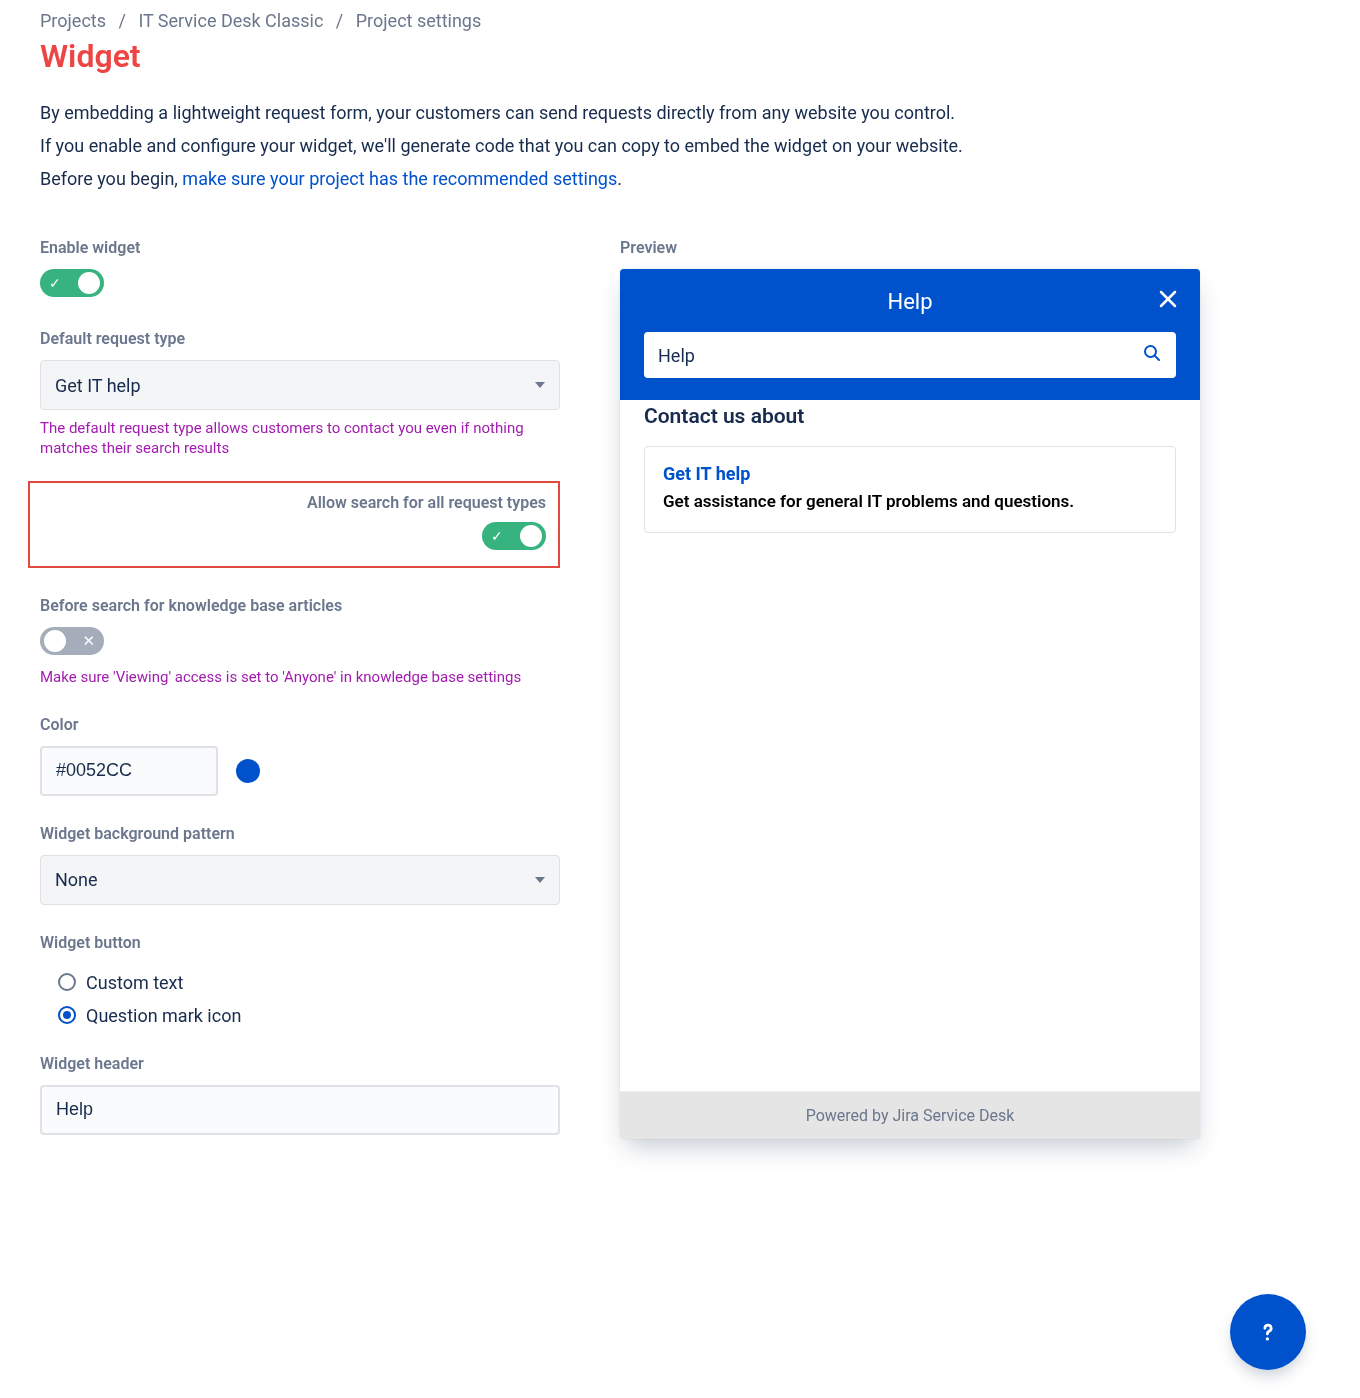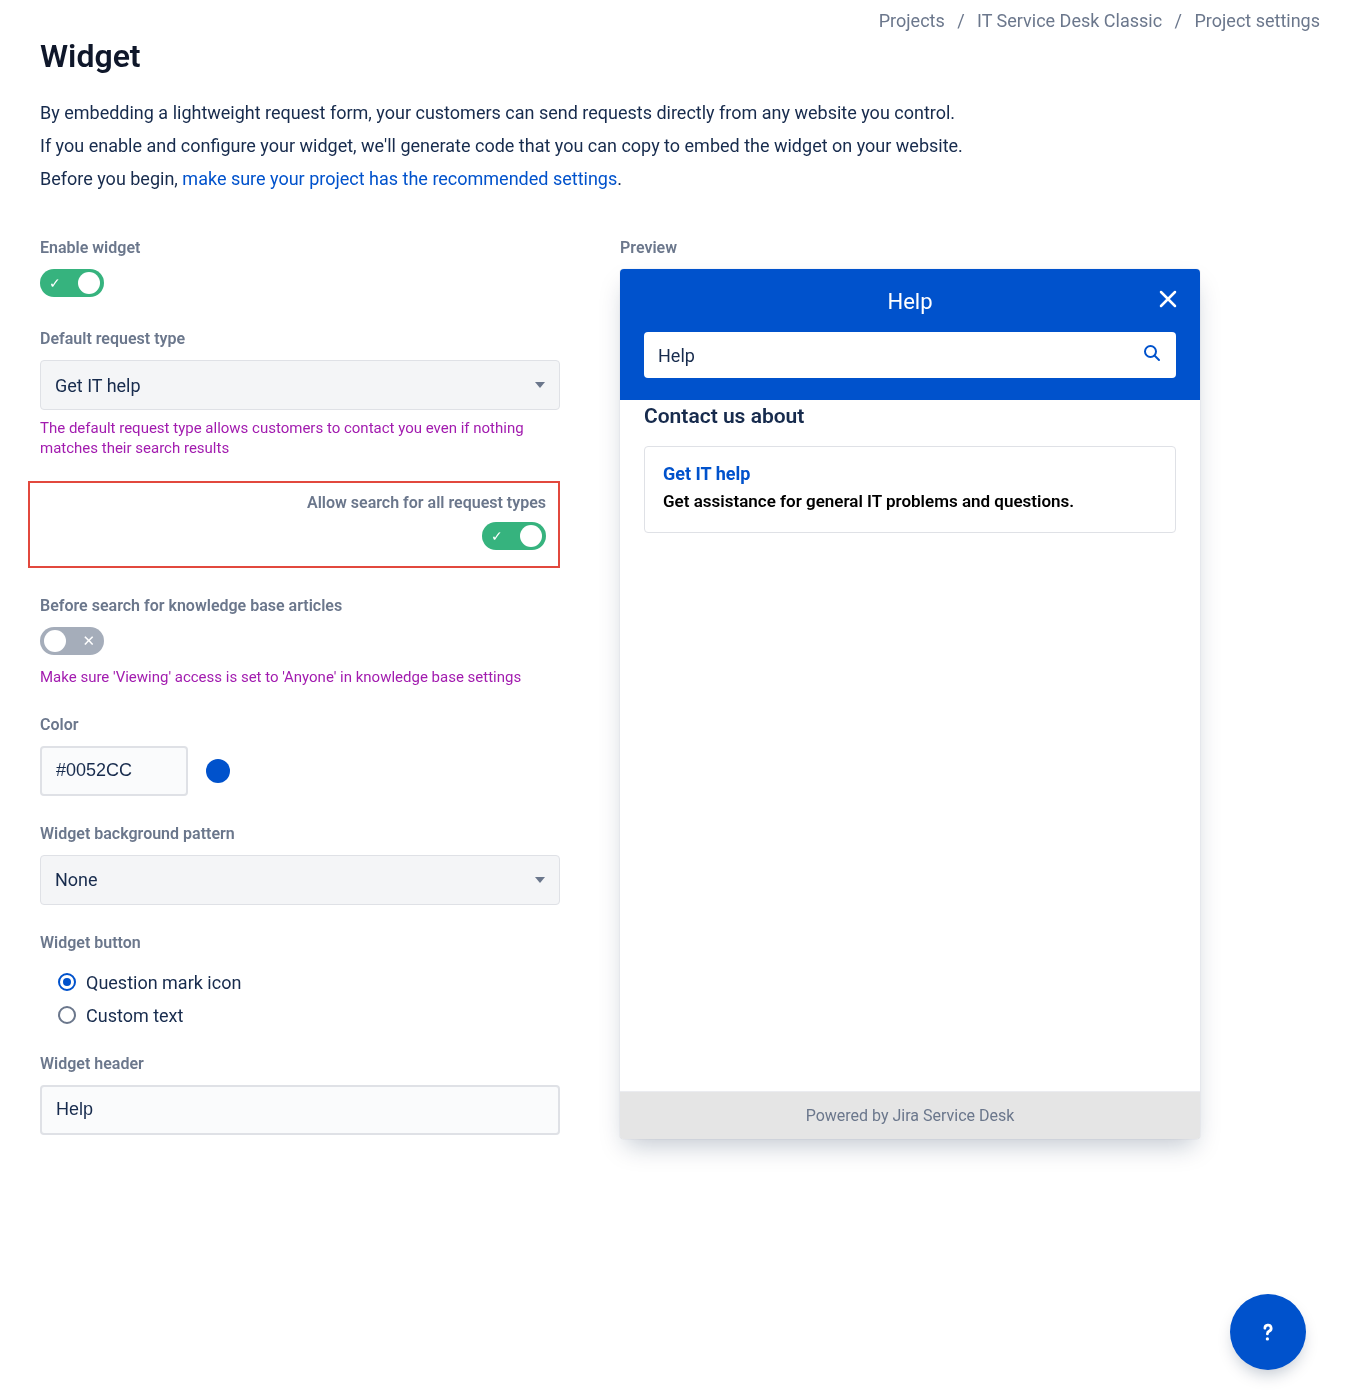--- a/index.html
+++ b/index.html
@@ -4,24 +4,24 @@
 <style>
   * { box-sizing: border-box; }
   body {
     margin: 0;
     padding: 10px 40px 40px 40px;
     font-family: -apple-system, BlinkMacSystemFont, "Segoe UI", Roboto, Helvetica, Arial, sans-serif;
     color: #172B4D;
     background: #fff;
     font-size: 18px;
   }
-  .breadcrumb { color: #6B778C; font-size: 18px; margin-bottom: 6px; text-align: right; }
+  .breadcrumb { color: #6B778C; font-size: 18px; margin-bottom: 6px; }
   .breadcrumb .crumb { color: #6B778C; }
   .breadcrumb .sep { margin: 0 8px; color: #6B778C; }
-  h1.page-title { font-size: 32px; font-weight: 600; margin: 4px 0 24px 0; color: #0f172a; }
+  h1.page-title { font-size: 32px; font-weight: 600; margin: 4px 0 24px 0; color: #ef4444; }
   .desc { font-size: 18px; line-height: 1.5; color: #172B4D; margin-bottom: 6px; }
   .desc a { color: #0052CC; text-decoration: none; }
   .columns { display: flex; gap: 60px; margin-top: 46px; }
   .left { width: 520px; }
   .right { flex: 1; max-width: 580px; }
 
   .section-label { color: #6B778C; font-size: 16px; font-weight: 600; margin-bottom: 12px; }
   .section { margin-bottom: 28px; }
 
   .toggle { width: 64px; height: 28px; border-radius: 14px; position: relative; display: inline-block; cursor: pointer; }
@@ -39,21 +39,21 @@
     width: 100%; height: 50px; border: 1px solid #DFE1E6; border-radius: 4px;
     background: #F4F5F7; padding: 0 14px; display: flex; align-items: center;
     justify-content: space-between; color: #172B4D; font-size: 18px; cursor: pointer;
   }
   .chevron-down { width: 0; height: 0; border-left: 5px solid transparent; border-right: 5px solid transparent; border-top: 6px solid #6B778C; }
 
   .helper { color: #a21caf; font-size: 15px; line-height: 1.35; margin-top: 8px; max-width: 510px; }
 
   .color-row { display: flex; align-items: center; gap: 18px; }
   .color-input {
-    width: 148px; height: 50px; border: 2px solid #DFE1E6; border-radius: 4px;
+    width: 178px; height: 50px; border: 2px solid #DFE1E6; border-radius: 4px;
     padding: 0 14px; font-size: 18px; color: #172B4D; background: #FAFBFC;
   }
   .color-swatch { width: 24px; height: 24px; border-radius: 50%; }
 
   .radio-row { display: flex; align-items: center; gap: 10px; margin-bottom: 12px; cursor: pointer; }
   .radio { width: 18px; height: 18px; border-radius: 50%; border: 2px solid #6B778C; position: relative; }
   .radio.checked { border-color: #0052CC; }
   .radio.checked::after { content: ""; position: absolute; width: 8px; height: 8px; border-radius: 50%; background: #0052CC; top: 3px; left: 3px; }
   .radio-label { font-size: 18px; color: #172B4D; }
 
@@ -165,26 +165,26 @@
       <div class="select-box">
         <span>None</span>
         <span class="chevron-down"></span>
       </div>
     </div>
 
     <div class="section">
       <div class="section-label">Widget button</div>
       <div style="padding-left:18px; padding-top:8px;">
         <div class="radio-row">
+          <div class="radio"></div>
+          <span class="radio-label">Custom text</span>
+        </div>
+        <div class="radio-row">
           <div class="radio checked"></div>
           <span class="radio-label">Question mark icon</span>
-        </div>
-        <div class="radio-row">
-          <div class="radio"></div>
-          <span class="radio-label">Custom text</span>
         </div>
       </div>
     </div>
 
     <div class="section">
       <div class="section-label">Widget header</div>
       <input class="text-input" value="Help" style="">
     </div>
 
   </div>

